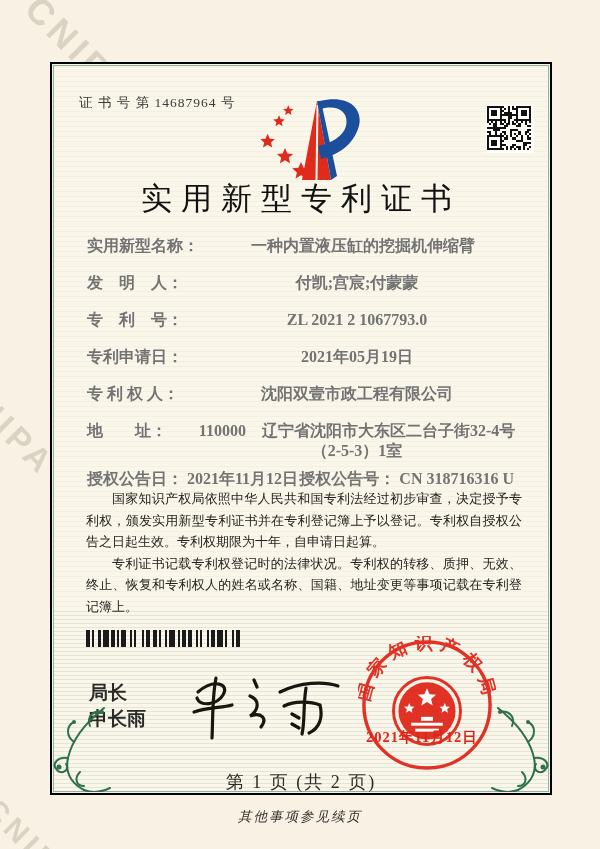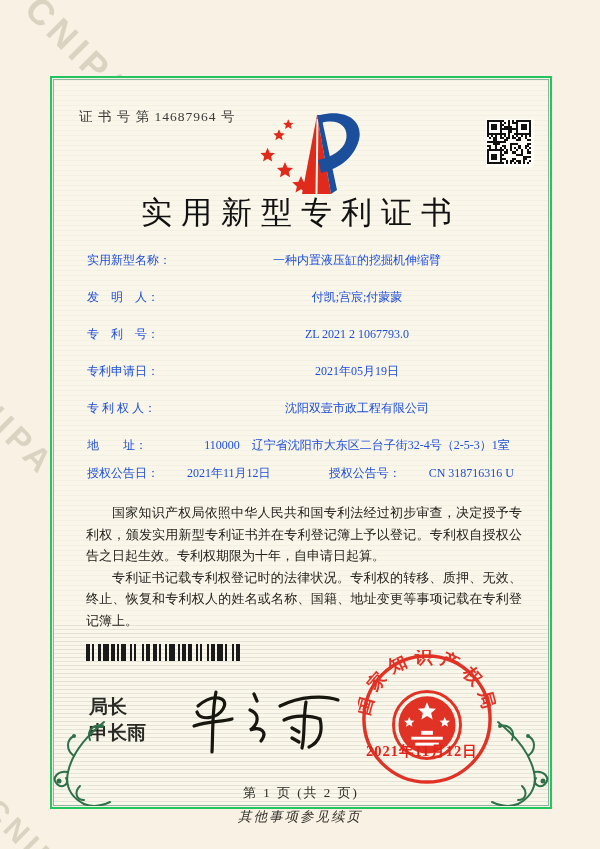--- a/index.html
+++ b/index.html
@@ -11,43 +11,43 @@
   }
   .wm{
     position:absolute;z-index:0;
     font-family:"Liberation Sans","DejaVu Sans",sans-serif;
     font-weight:bold;letter-spacing:5px;
     transform:rotate(45deg);transform-origin:left top;
     color:rgba(150,138,115,0.30);pointer-events:none;white-space:nowrap;
   }
   .wm.faint{color:rgba(150,138,115,0.16);}
   .frame{
-    position:absolute;left:50px;top:76px;width:498px;height:729px;
-    border:2px solid #22c55e;
+    position:absolute;left:50px;top:62px;width:498px;height:729px;
+    border:2px solid #000000;
     box-shadow:inset 0 0 0 1px #f6f3e8, inset 0 0 0 2px #8fb39e;
     background:#faf6ea;z-index:1;
   }
   .tex{
     position:absolute;left:2px;right:2px;pointer-events:none;z-index:0;
     background:repeating-linear-gradient(180deg, rgba(110,148,122,0.10) 0 1px, rgba(0,0,0,0) 1px 5px);
   }
   .tex.top{top:2px;height:545px;opacity:.55;}
   .tex.bottom{top:547px;bottom:2px;
     background:repeating-linear-gradient(180deg, rgba(100,140,114,0.16) 0 1px, rgba(0,0,0,0) 1px 4px);}
   .cert-no{
     position:absolute;left:27px;top:30px;font-size:13.5px;color:#3a3a38;
     letter-spacing:1px;z-index:2;
   }
   .qr{position:absolute;left:434px;top:41px;width:46px;height:46px;background:#fffdf8;padding:1px;z-index:2;}
   .logo{position:absolute;left:203px;top:32px;width:112px;height:88px;z-index:2;}
   .title{
     position:absolute;left:0;top:114px;width:100%;text-align:center;
     font-size:31px;font-weight:normal;color:#111;letter-spacing:9px;z-index:2;
   }
-  .fields{position:absolute;left:35px;top:172px;width:440px;z-index:2;font-size:12px;font-weight:400;color:#1d4ed8;}
+  .fields{position:absolute;left:35px;top:172px;width:440px;z-index:2;font-size:16px;font-weight:700;color:#737373;}
   .frow{display:flex;margin-bottom:17px;line-height:20px;}
   .frow .lab{flex:0 0 100px;white-space:nowrap;}
   .frow .val{flex:1;text-align:center;}
   .frow.duo{justify-content:space-between;}
   .frow.duo .pair{display:flex;}
   .frow.duo .pair.second{margin-right:13px;}
   .paras{
     position:absolute;left:34px;top:424px;width:436px;z-index:2;
     font-size:13px;line-height:21.5px;color:#25231f;text-align:justify;
   }
@@ -56,21 +56,21 @@
   .officer{position:absolute;left:37px;top:616px;z-index:2;
     font-family:"Liberation Sans","DejaVu Sans",sans-serif;
     font-size:19px;font-weight:bold;color:#2a2a26;line-height:26px;}
   .signature{position:absolute;left:128px;top:598px;width:170px;height:84px;z-index:3;}
   .seal{position:absolute;left:306px;top:572px;width:138px;height:138px;z-index:2;opacity:.93;}
   .seal-date{
     position:absolute;left:314px;top:664px;width:182px;z-index:3;
     color:#e02418;font-size:14.5px;font-weight:bold;letter-spacing:1px;
     font-family:"Liberation Serif","DejaVu Serif",serif;white-space:nowrap;
   }
-  .page-no{position:absolute;left:0;top:706px;width:100%;text-align:center;font-size:13px;color:#2e2c28;z-index:2;letter-spacing:2px;}
+  .page-no{position:absolute;left:0;top:706px;width:100%;text-align:center;font-size:18px;color:#2e2c28;z-index:2;letter-spacing:2px;}
   .corner{position:absolute;width:66px;height:86px;z-index:2;}
   .corner.bl{left:-6px;top:642px;}
   .corner.br{right:-6px;top:642px;transform:scaleX(-1);}
   .note{
     position:absolute;left:0;top:808px;width:100%;text-align:center;z-index:2;
     font-size:13.5px;color:#33312c;font-style:italic;letter-spacing:2px;
   }
 </style>
 </head>
 <body>

